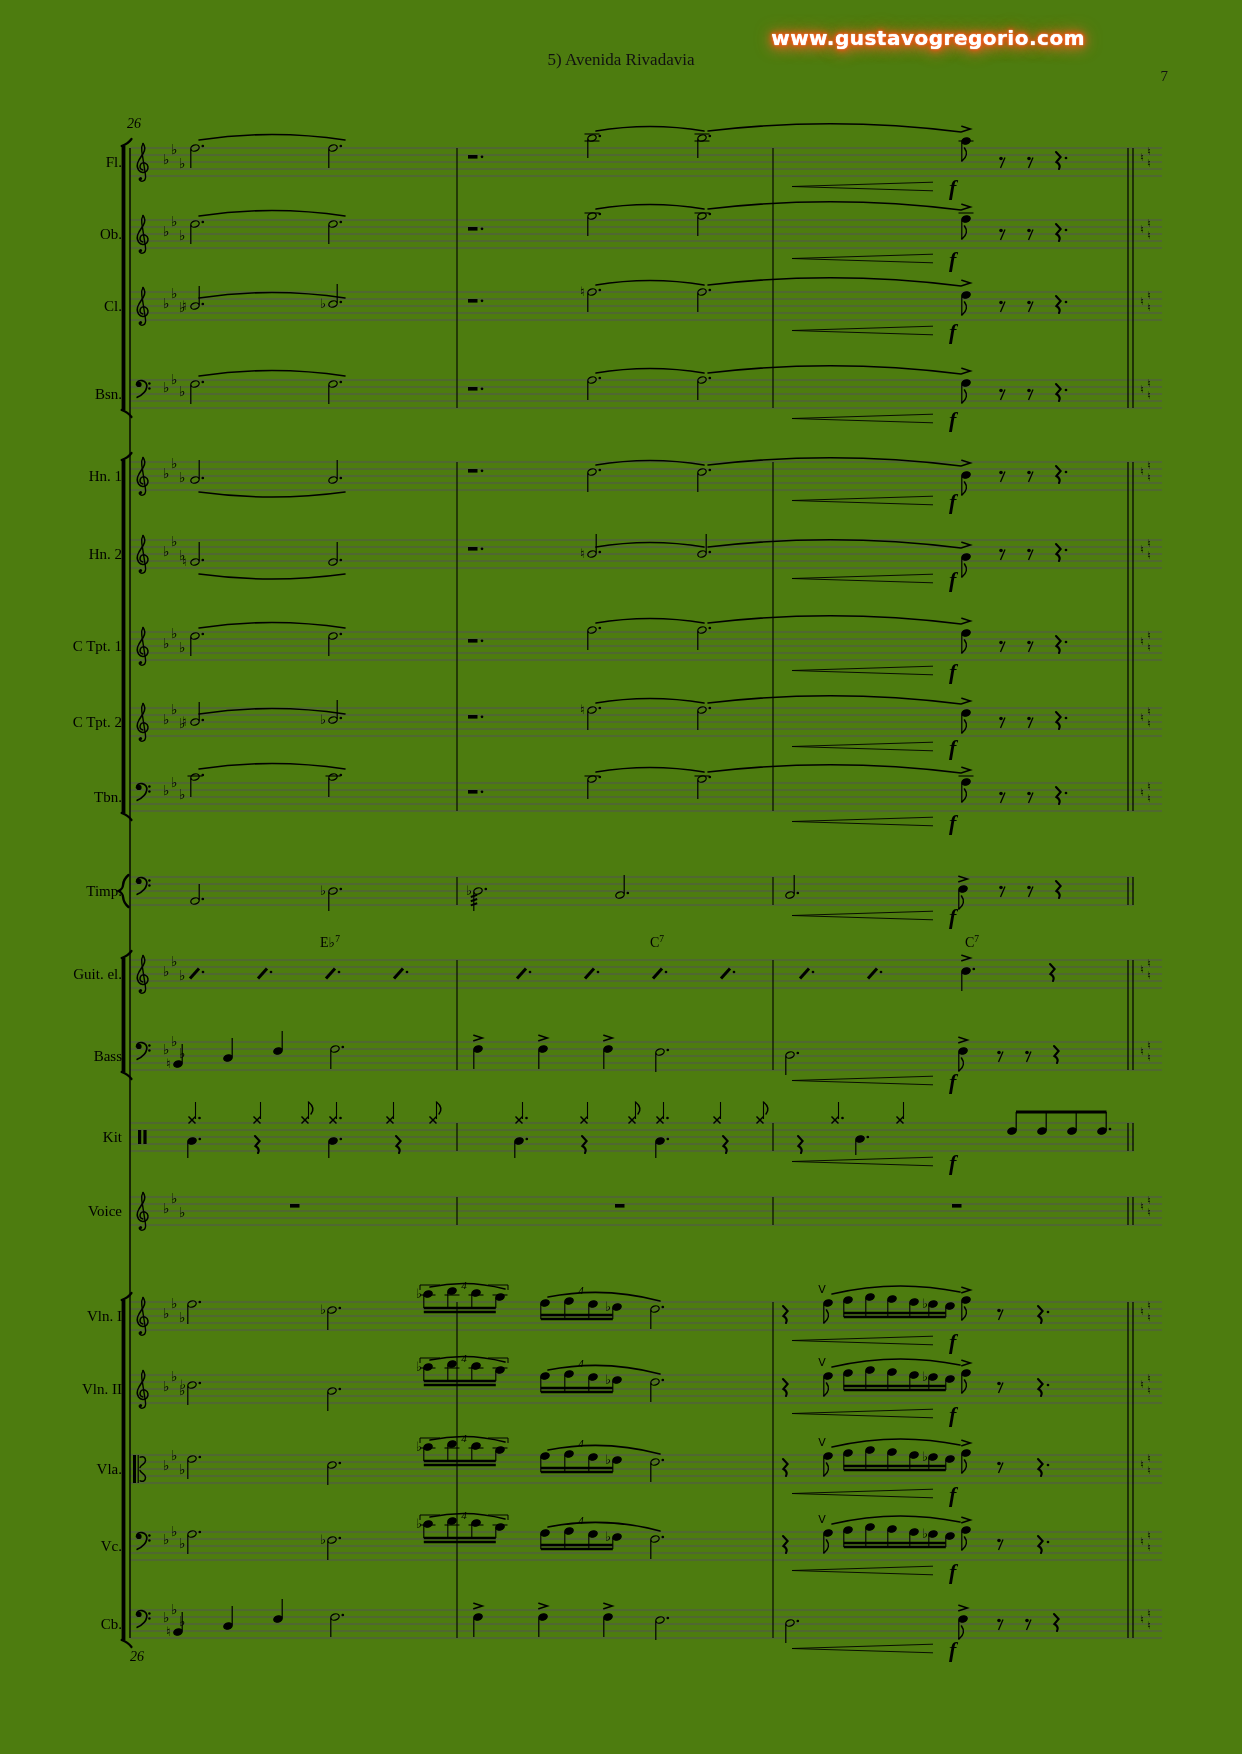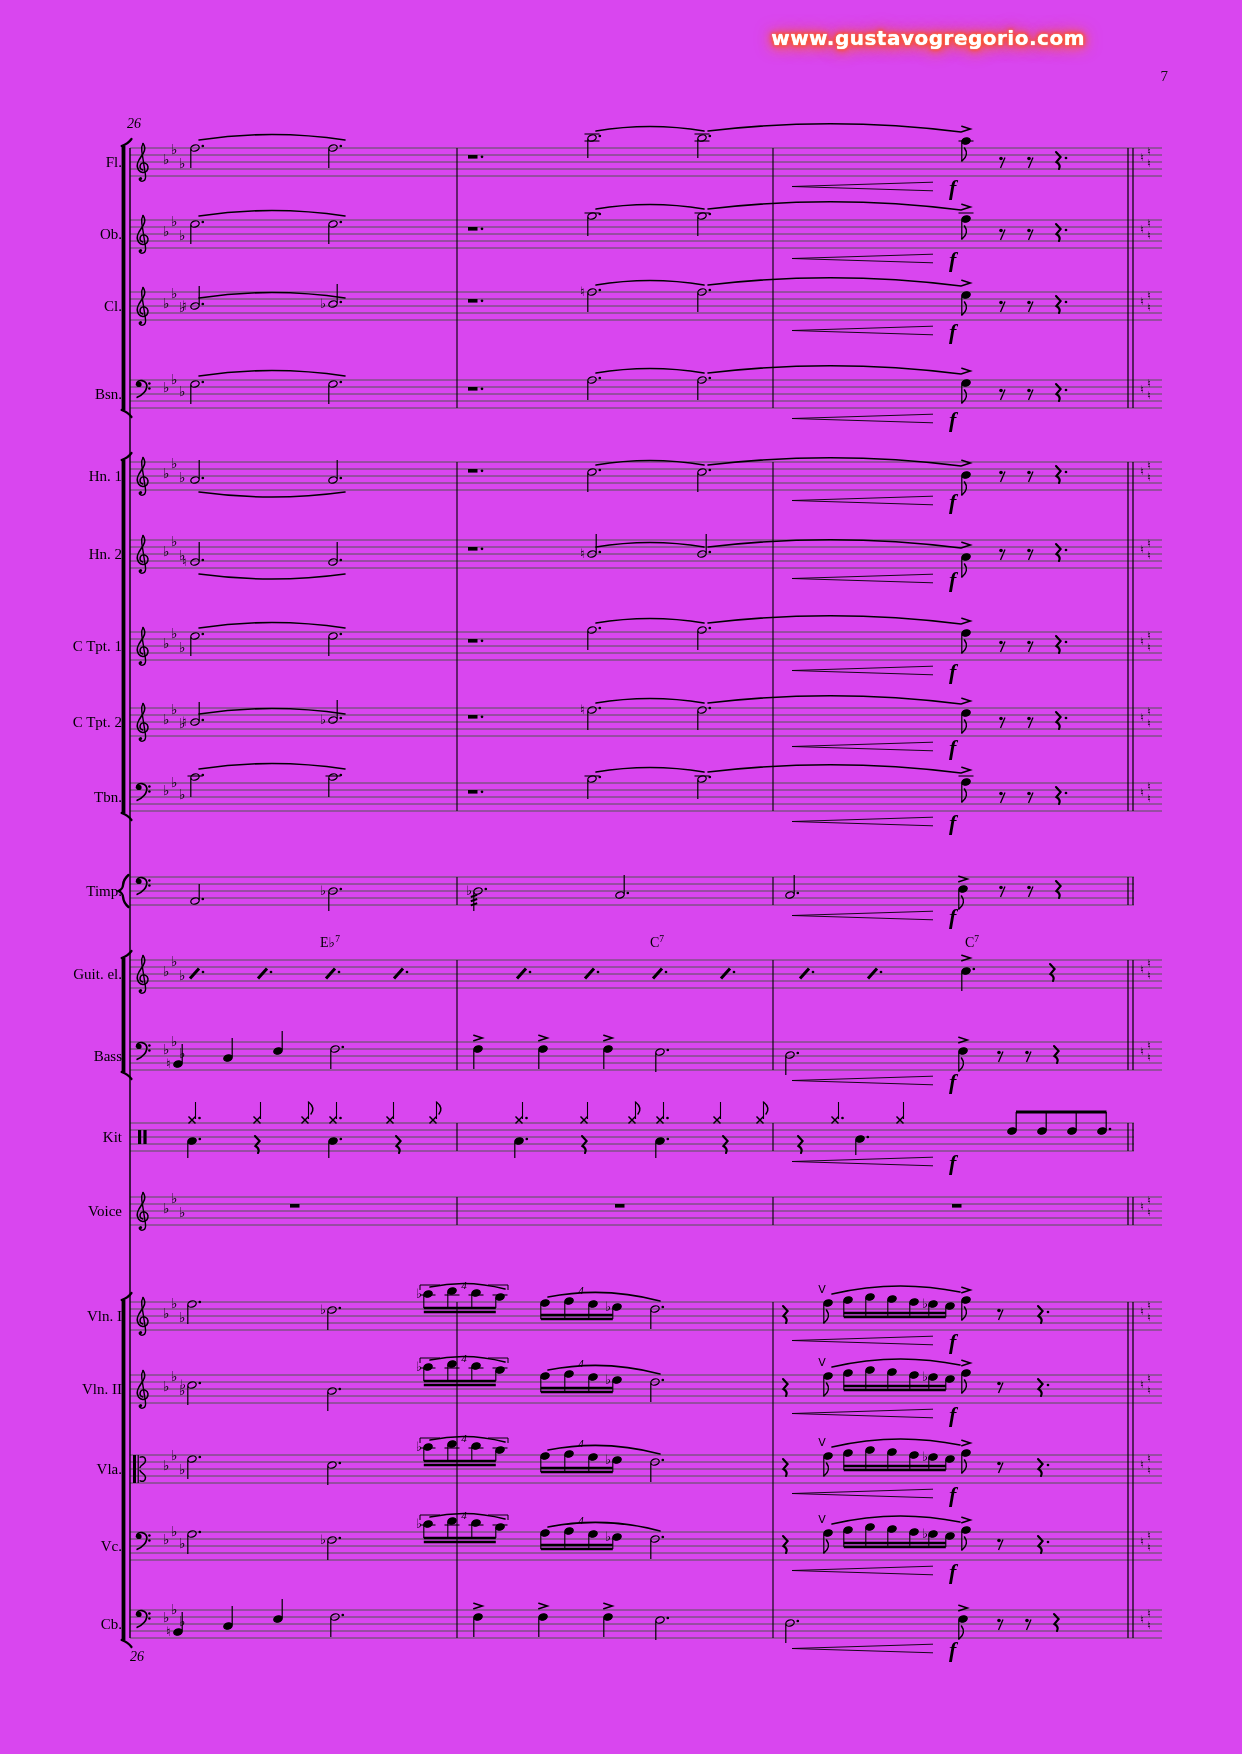--- a/index.html
+++ b/index.html
@@ -1,30 +1,31 @@
 <!DOCTYPE html>
 <html><head>
 <meta charset="utf-8">
 <style>
   html,body{margin:0;padding:0;background:#e8e8e8;}
-  #page{position:relative;width:1242px;height:1754px;background:#d946ef;margin:0 auto;overflow:hidden;
+  #page{position:relative;width:1242px;height:1754px;background:#4d7c0f;margin:0 auto;overflow:hidden;
         font-family:"Liberation Serif","DejaVu Serif",serif;}
   #score-svg{position:absolute;left:0;top:0;}
   .title{position:absolute;left:0;right:0;top:50px;text-align:center;font-size:17px;color:#111;}
   .pagenum{position:absolute;right:74px;top:68px;font-size:15px;color:#111;}
   .watermark{position:absolute;right:157px;top:26px;
              font-family:"DejaVu Sans","Liberation Sans",sans-serif;
              font-weight:bold;font-size:20px;letter-spacing:.5px;color:#ffffff;
              text-shadow:0 0 1px #fff,0 0 3px #ff5a1f,0 0 5px #ff4a10,0 0 9px #ff4a10,0 2px 14px #ff7a40,0 0 18px #ff6a30;}
 </style>
 </head>
 <body>
 
 <div id="page">
   <div class="watermark">www.gustavogregorio.com</div>
+  <div class="title">5) Avenida Rivadavia</div>
   <div class="pagenum">7</div>
   <svg id="score-svg" width="1242" height="1754" viewBox="0 0 1242 1754">
       <g>
         <line x1="130" y1="148" x2="1162" y2="148" stroke="#555" stroke-width="1"></line>
         <line x1="130" y1="155" x2="1162" y2="155" stroke="#555" stroke-width="1"></line>
         <line x1="130" y1="162" x2="1162" y2="162" stroke="#555" stroke-width="1"></line>
         <line x1="130" y1="169" x2="1162" y2="169" stroke="#555" stroke-width="1"></line>
         <line x1="130" y1="176" x2="1162" y2="176" stroke="#555" stroke-width="1"></line>
         <text x="122" y="167" font-size="15" fill="#000" font-family="&quot;Liberation Serif&quot;,&quot;DejaVu Serif&quot;,serif" text-anchor="end">Fl.</text>
         <g transform="translate(133,142)">

